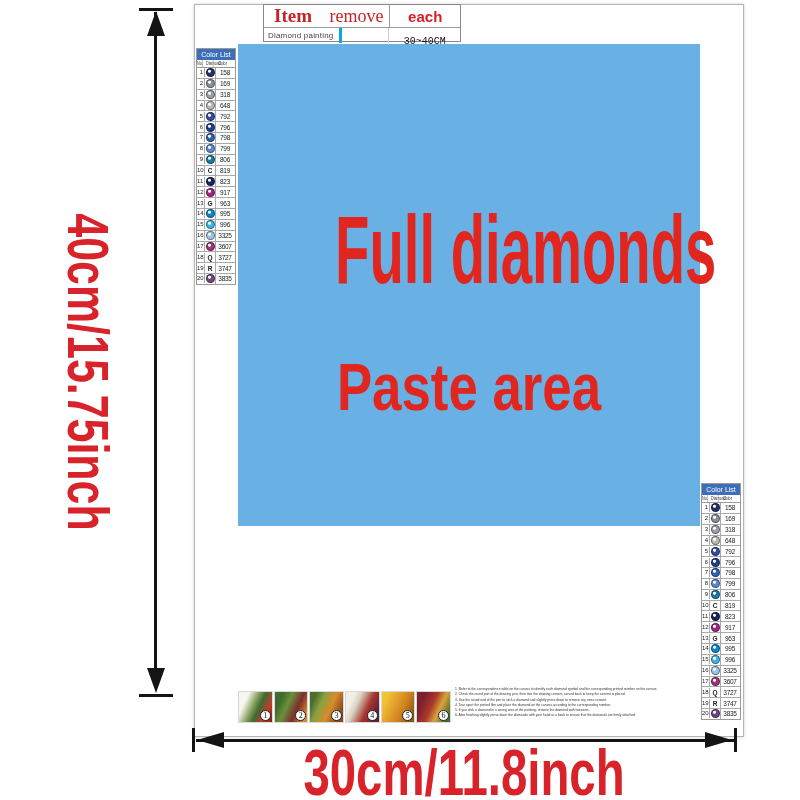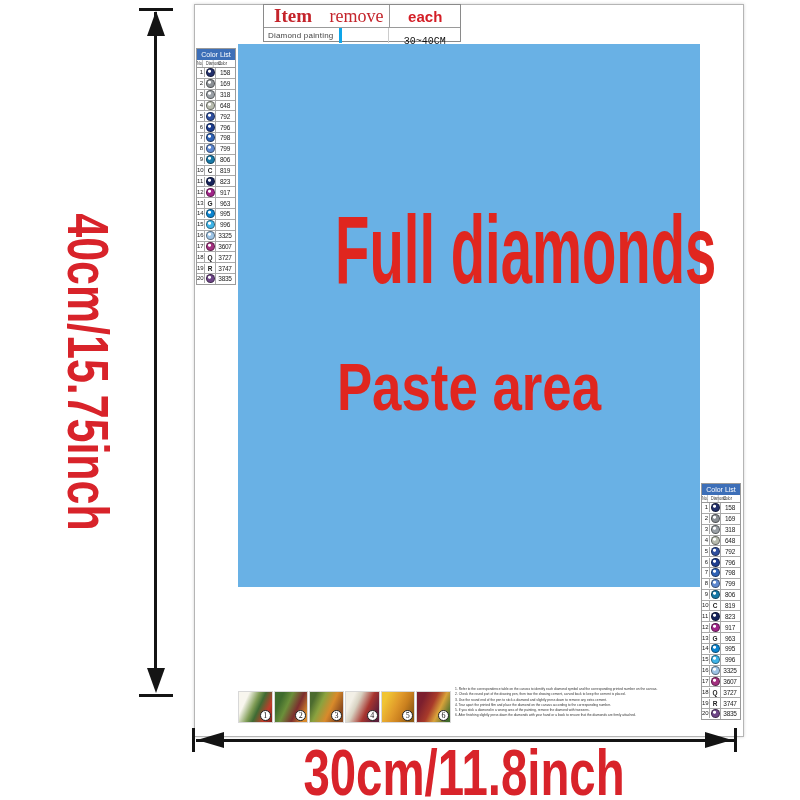--- a/index.html
+++ b/index.html
@@ -30,21 +30,21 @@
   .it-size{width:36%;border-left:1px solid #9a9a9a;display:flex;align-items:center;justify-content:center;
     font-size:15px;font-weight:bold;color:#d41e26;box-sizing:border-box;}
   .it-row2{display:flex;height:15px;}
   .it-c1{width:40%;border-right:3px solid #0ea5e9;display:flex;align-items:center;padding-left:4px;
     font-size:8px;color:#444;box-sizing:border-box;letter-spacing:.2px;}
   .it-c2{width:24%;border-right:1px solid #ccc;box-sizing:border-box;}
   .it-c3{width:36%;display:flex;align-items:center;justify-content:center;
     font-family:Liberation Mono, monospace;font-size:10px;color:#111;margin-top:12px;}
 
   
-  .paste{left:238px;top:44px;width:462px;height:543px;background:#69b1e5;}
+  .paste{left:238px;top:44px;width:462px;height:482px;background:#69b1e5;}
   .pa-line{position:absolute;width:100%;text-align:center;color:#e0261f;font-weight:bold;white-space:nowrap;}
   .pa-line1{top:150px;font-size:97px;transform:scaleX(.58);}
   .pa-line2{top:305px;font-size:66px;transform:scaleX(.80);}
 
   
   .color-list{width:40px;background:#fff;border:1px solid #9a9a9a;box-sizing:border-box;font-family:"Liberation Sans",sans-serif;}
   .cl-left{left:196px;top:48px;}
   .cl-right{left:701px;top:483px;}
   .cl-title{height:11px;line-height:11px;background:#3d6fb8;color:#fff;font-size:7px;
     text-align:center;letter-spacing:0;white-space:nowrap;overflow:hidden;}

